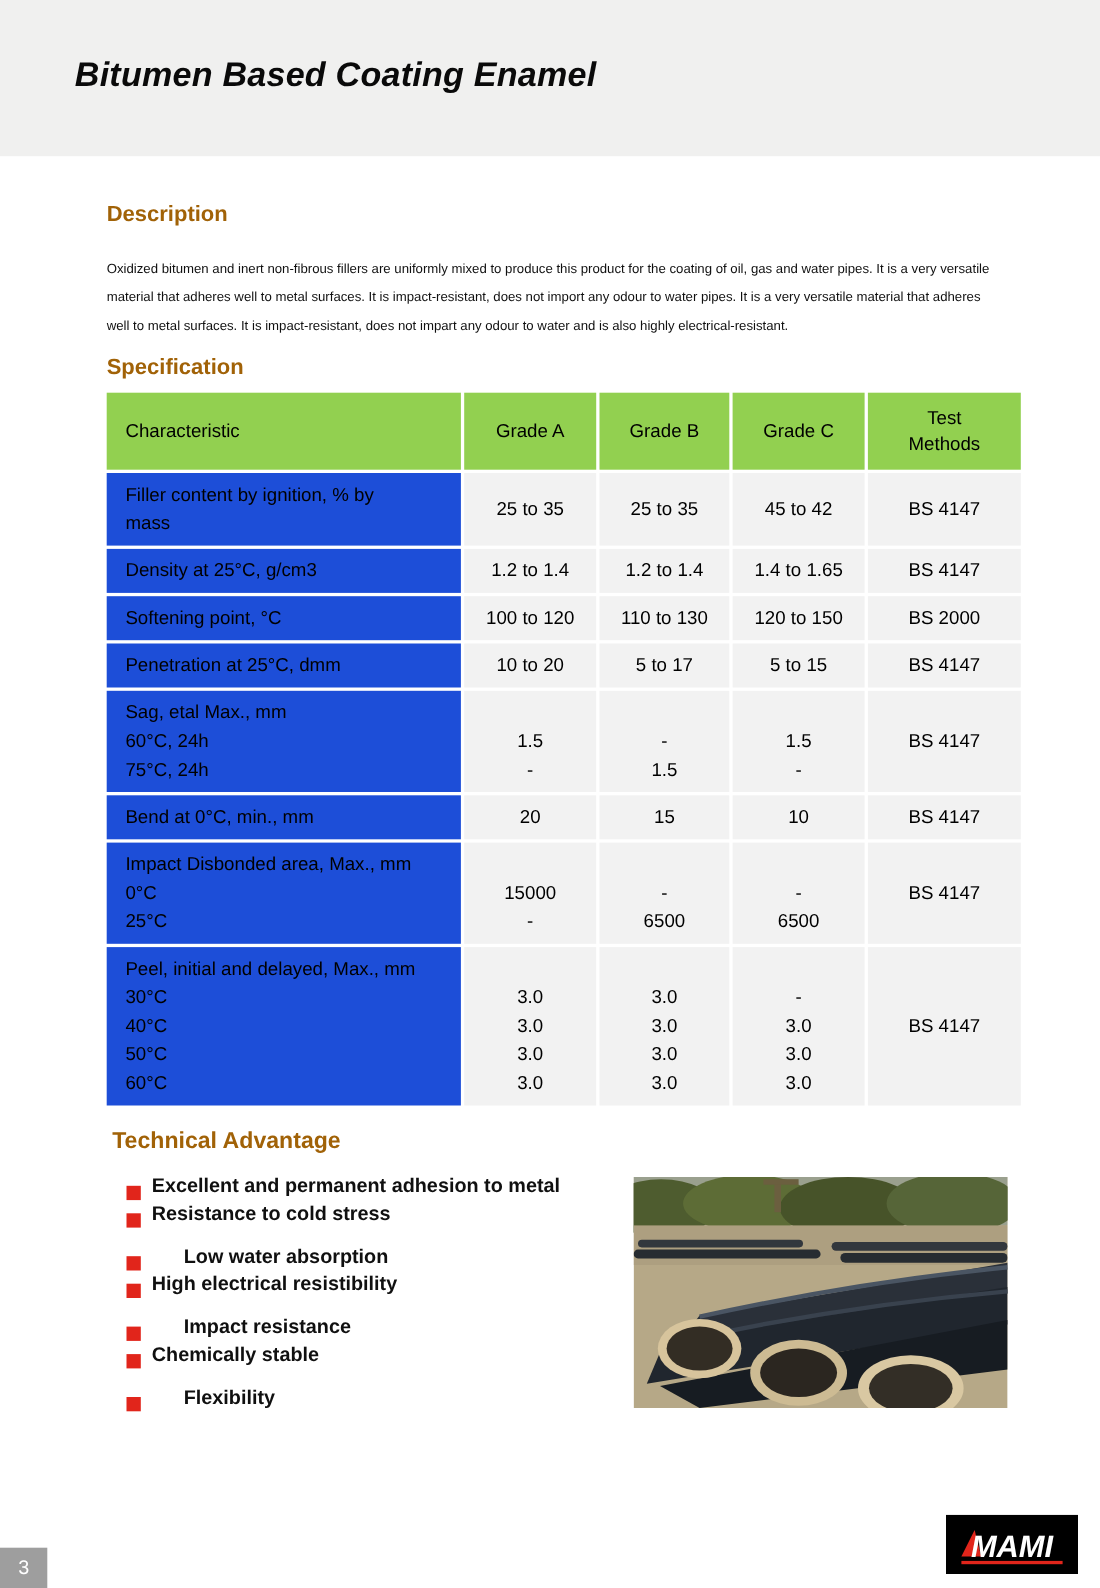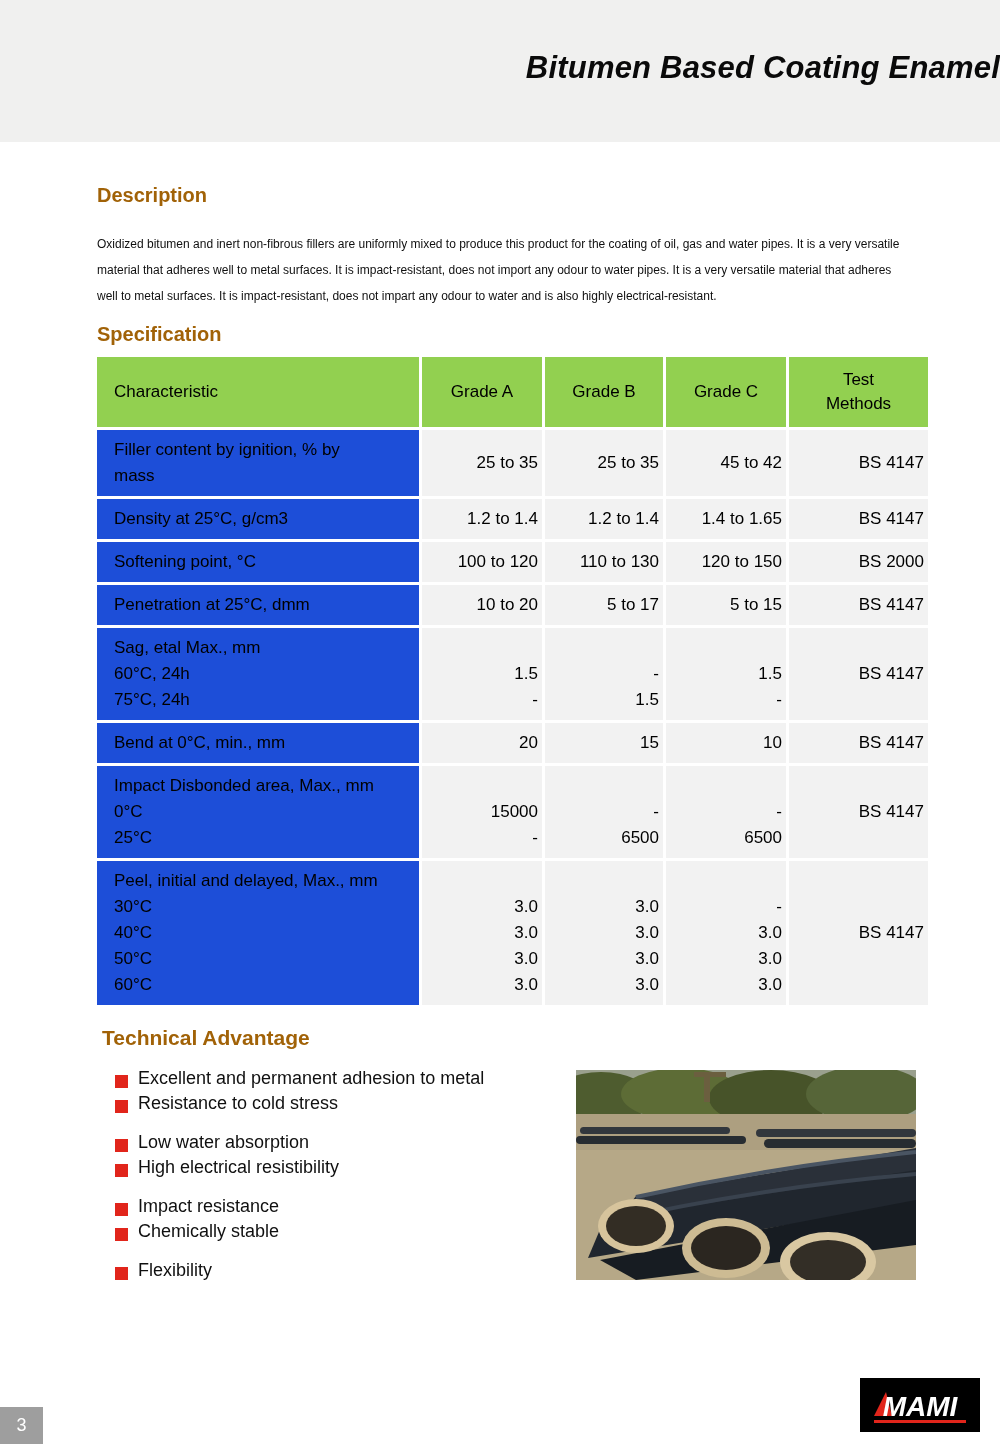--- a/index.html
+++ b/index.html
@@ -4,21 +4,20 @@
 <style>
   * { margin:0; padding:0; box-sizing:border-box; }
   html,body { background:#ffffff; }
   body {
     width:1000px; height:1444px; position:relative; overflow:hidden;
     font-family:"Liberation Sans", sans-serif; color:#000;
   }
   .header-band {
     width:100%; height:142px; background:#f0f0ef;
     padding:50px 0 16px 68px;
-    text-align:right;
   }
   .page-title {
     font-size:31px; font-weight:bold; font-style:italic; color:#0a0a0a;
     letter-spacing:0.2px;
   }
   .content { padding:0 84px 0 97px; }
   .h2 { font-size:20px; font-weight:bold; color:#a16207; }
   .desc-heading { margin-top:42px; }
   .desc-body {
     margin-top:24px; font-size:12px; line-height:26px; max-width:812px;
@@ -30,34 +29,35 @@
     margin-top:8px; margin-left:-3px;
     font-size:17px; table-layout:fixed; width:828px;
   }
   table.spec th {
     background:#92d050; font-weight:normal; height:70px;
     text-align:center; vertical-align:middle; white-space:pre-line;
     line-height:24px;
   }
   table.spec th.char-col { text-align:left; padding-left:17px; }
   table.spec td {
-    background:#f2f2f2; text-align:right; vertical-align:middle;
+    background:#f2f2f2; text-align:center; vertical-align:middle;
     white-space:pre-line; line-height:26px; padding:7px 4px;
   }
   table.spec td.char {
     background:#1d4ed8; text-align:left; padding:7px 14px 7px 17px;
   }
   .tech-heading { margin-top:18px; margin-left:5px; font-size:21px; }
   .tech-row { display:flex; margin-top:16px; }
   ul.tech-list { list-style:none; width:470px; padding-left:18px; }
   ul.tech-list li {
-    display:flex; align-items:center; font-size:18px; line-height:25px;
+    display:flex; align-items:flex-end; font-size:18px; line-height:25px;
     color:#101010;
-  }
-  ul.tech-list li.gap { margin-top:14px; }
+    font-weight:bold;
+  }
+  ul.tech-list li.gap { margin-top:14px;gap:29px; }
   .bullet-sq {
     width:13px; height:13px; background:#e1251b; flex:0 0 13px;
     margin:5px 10px 0 0; display:inline-block;
   }
   .photo-wrap { margin-left:16px; margin-top:4px; width:340px; height:210px; }
   .page-num {
     position:absolute; left:0; bottom:0; width:43px; height:37px;
     background:#9e9e9e; color:#fff; font-size:18px;
     display:flex; align-items:center; justify-content:center;
   }

